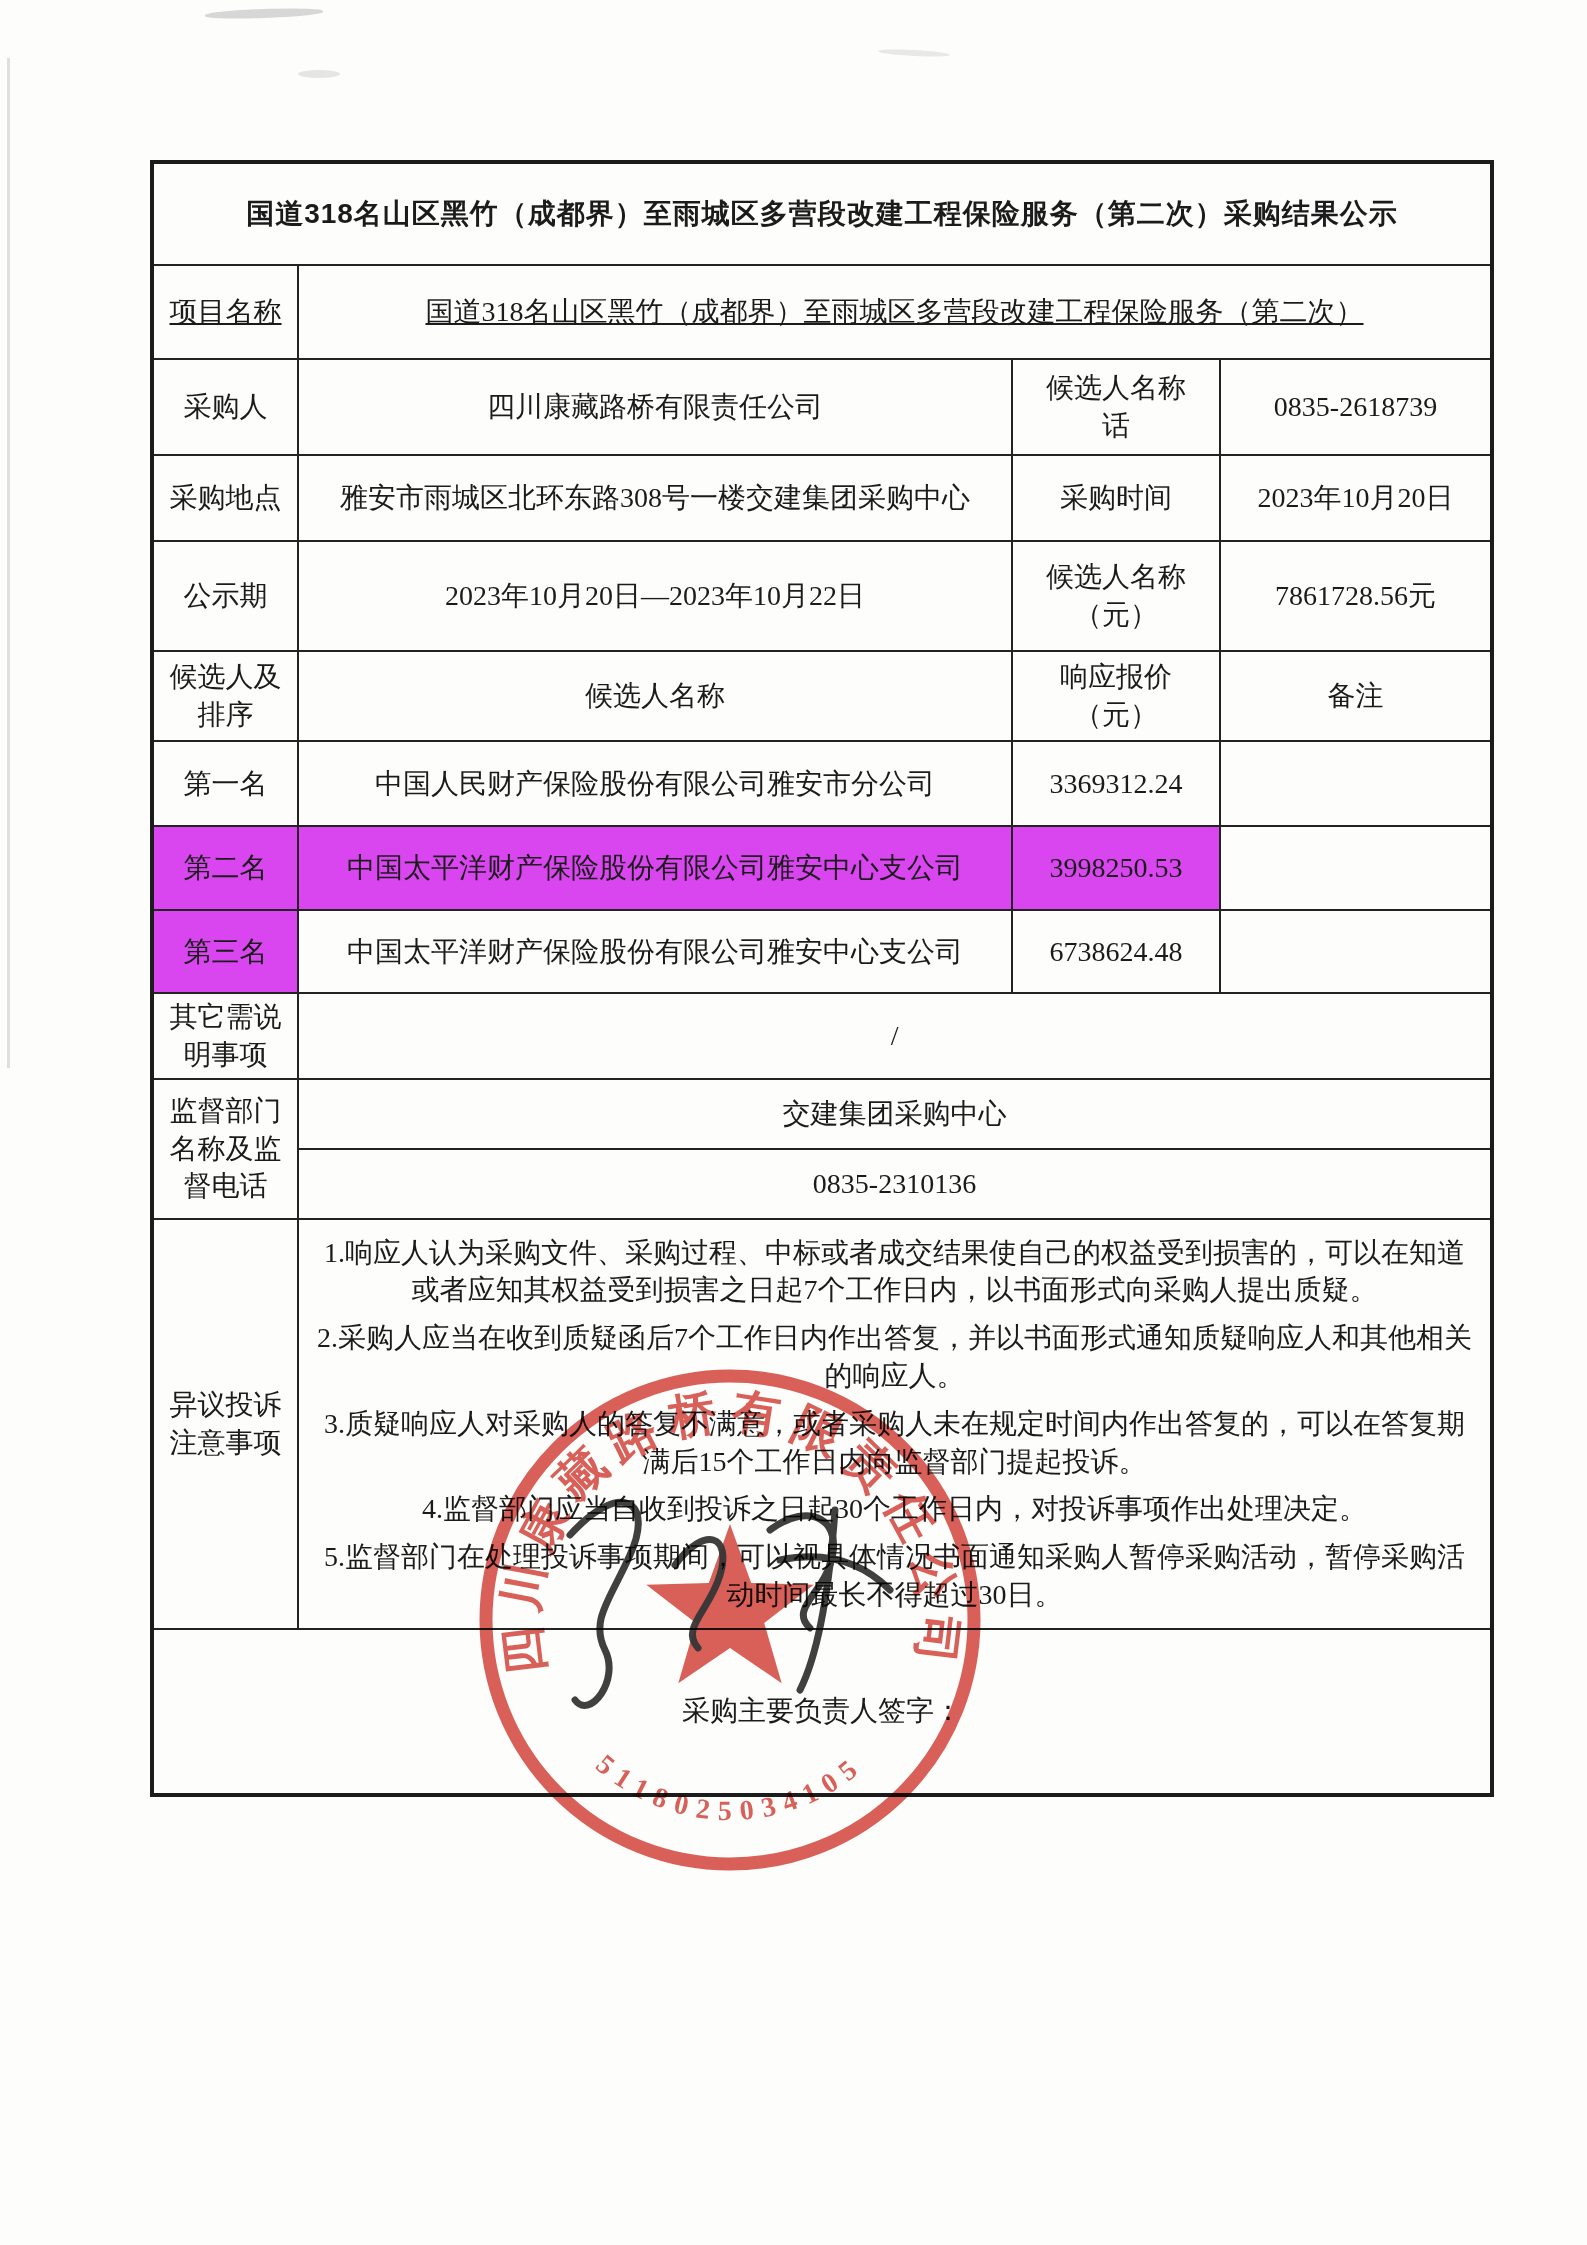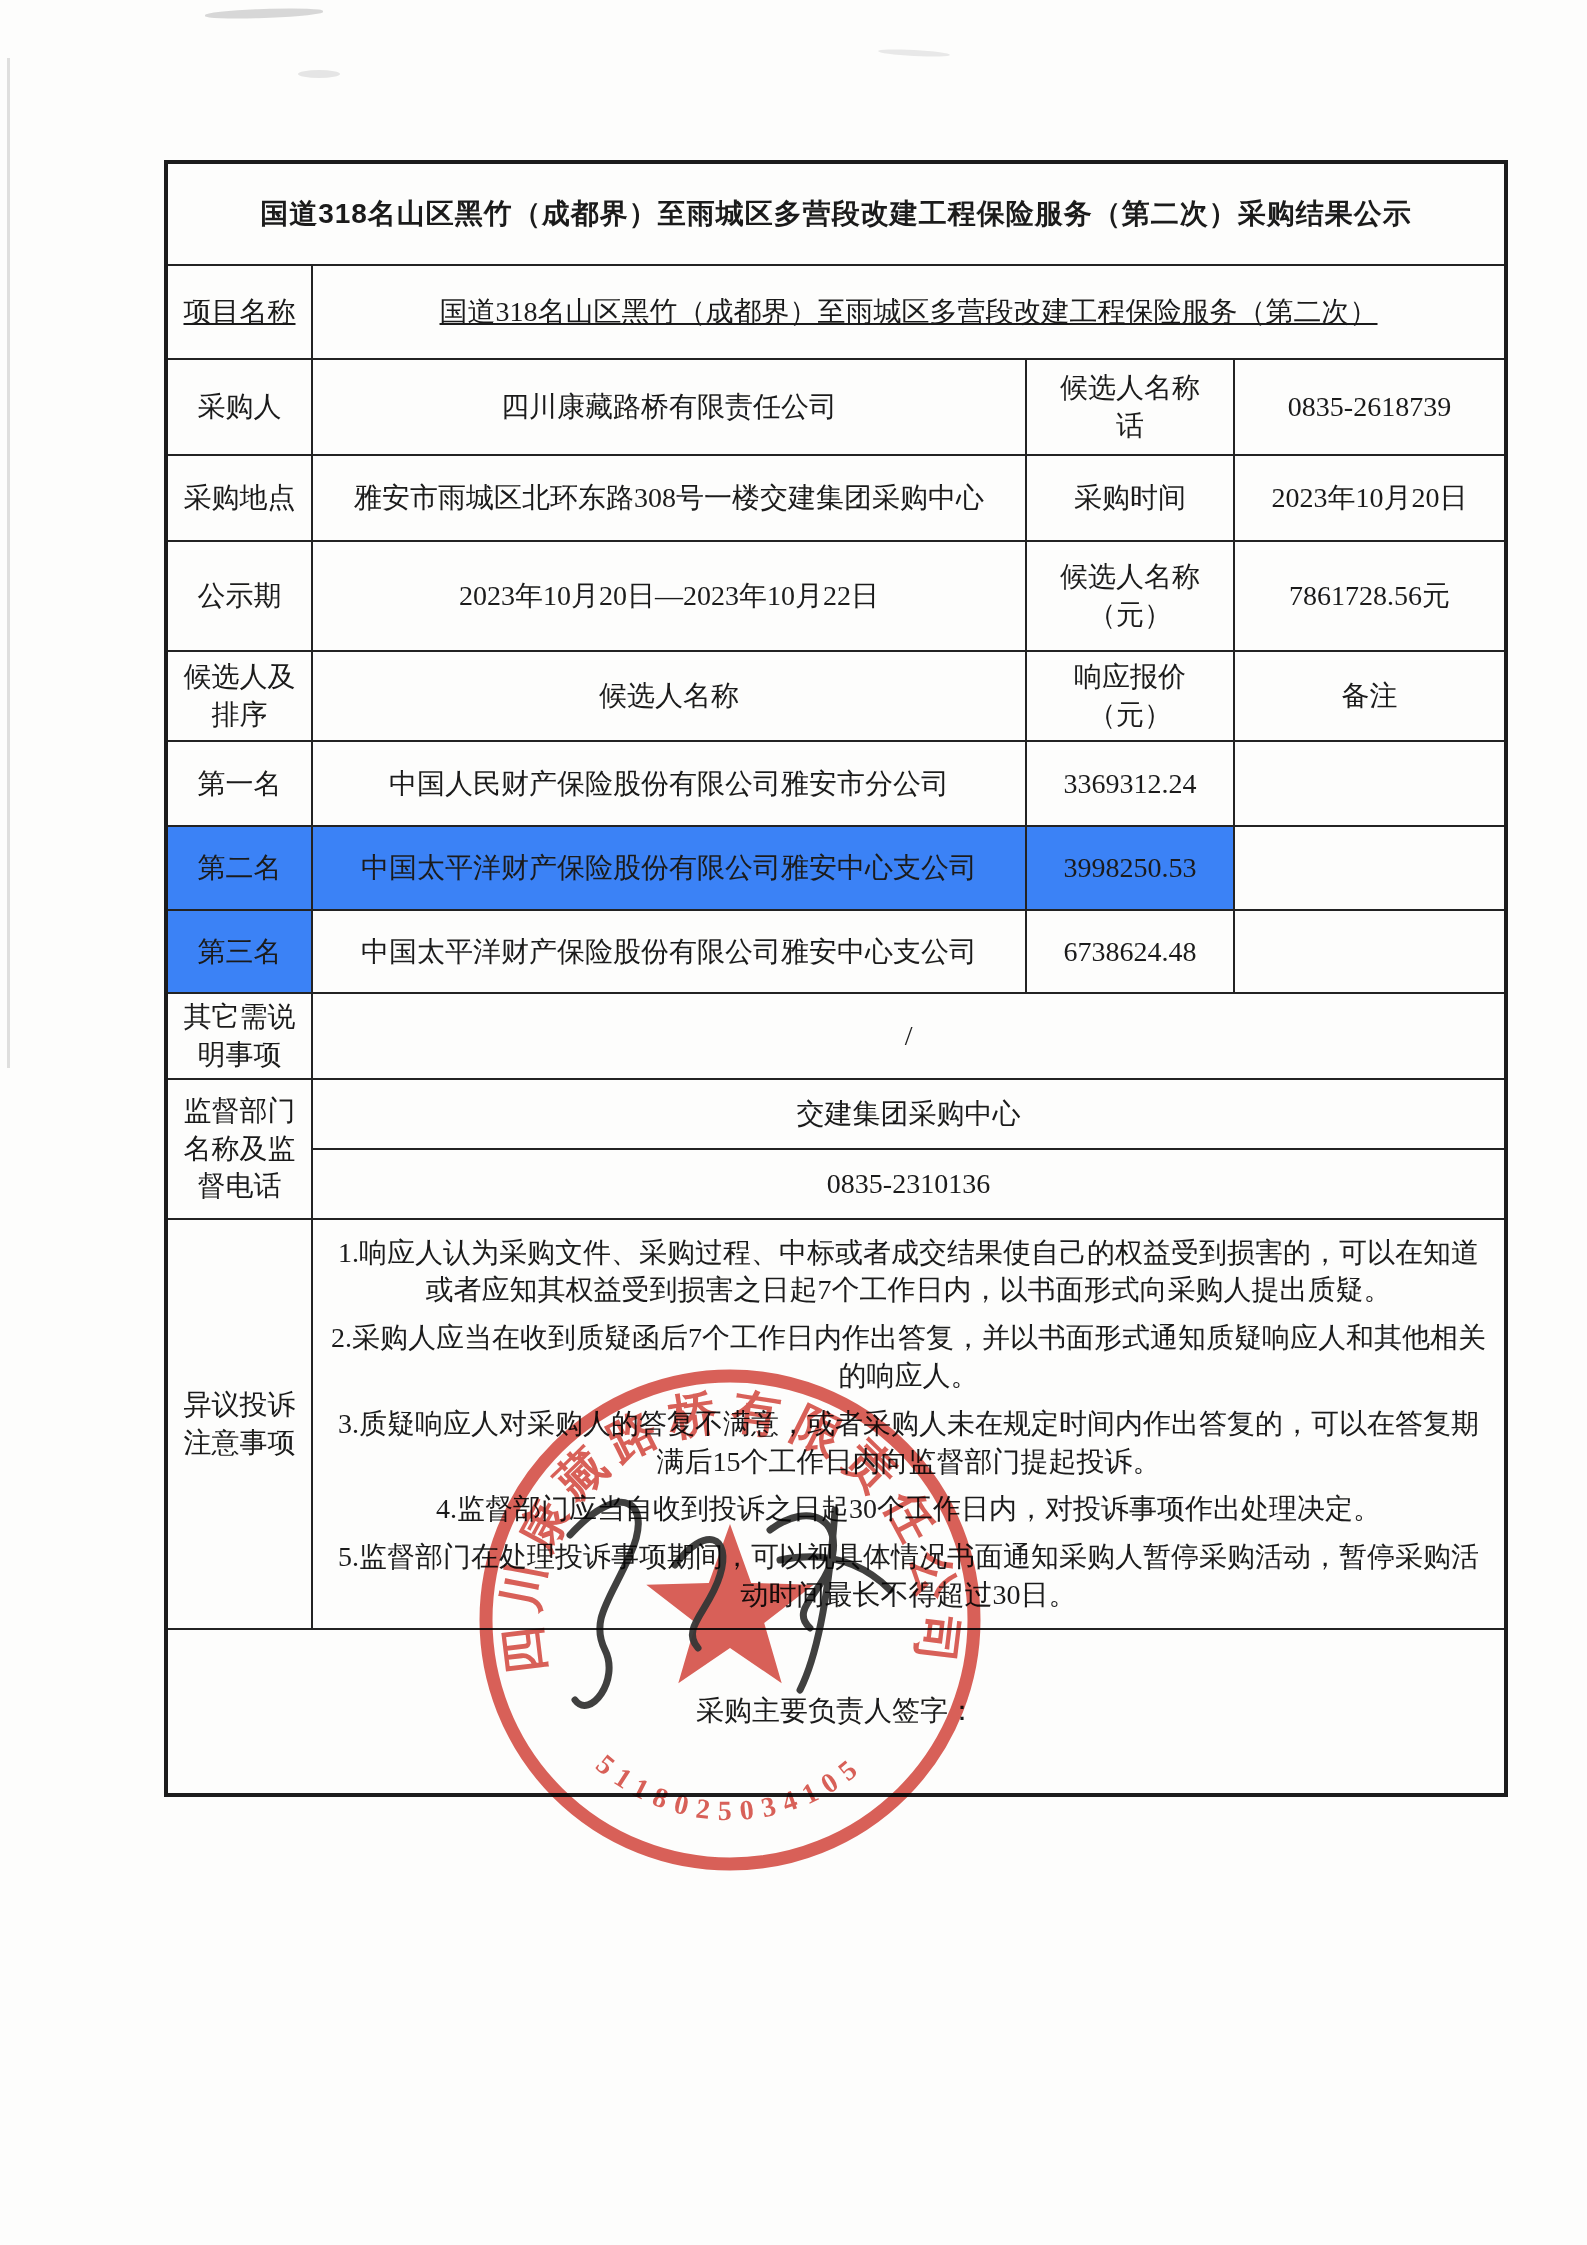--- a/index.html
+++ b/index.html
@@ -11,21 +11,21 @@
     font-family:"Liberation Serif","DejaVu Serif",serif;
     color:#1b1b1b;
   }
   
   .edge-line{position:absolute;left:7px;top:58px;width:3px;height:1010px;background:#c6c6c4;opacity:.55;}
   .smudge1{position:absolute;left:205px;top:9px;width:118px;height:9px;background:#8a8a8a;opacity:.32;border-radius:45%;transform:rotate(-2deg);}
   .smudge2{position:absolute;left:298px;top:70px;width:42px;height:8px;background:#a8a8a8;opacity:.28;border-radius:50%;}
   .smudge3{position:absolute;left:878px;top:50px;width:72px;height:6px;background:#b3b3b3;opacity:.28;border-radius:50%;transform:rotate(3deg);}
 
   table.doc{
-    position:absolute;left:164px;top:160px;width:1340px;
+    position:absolute;left:150px;top:160px;width:1340px;
     border-collapse:collapse;table-layout:fixed;
     background:transparent;
     border-radius:22px;
   }
   table.doc td{
     border:2px solid #232323;
     text-align:center;vertical-align:middle;
     font-size:28px;line-height:1.35;
     padding:4px 8px;
     word-break:break-all;
@@ -57,21 +57,21 @@
   td.objection-body{
     text-align:left;vertical-align:top;
     padding:16px 18px 10px 16px;
     font-size:28px;line-height:1.38;
   }
   td.objection-body p{margin:10px;}
   td.sign-cell{
     text-align:left;vertical-align:middle;
     padding-left:16px;font-size:30px;
   }
-  .tint{background:#3b82f6;}
+  .tint{background:#d946ef;}
 
   .stamp{
     position:absolute;left:470px;top:1360px;width:520px;height:520px;
     mix-blend-mode:multiply;opacity:.93;
   }
   .seal-text{fill:#d7554c;font-family:"Liberation Serif","DejaVu Serif",serif;font-weight:600;}
 </style>
 </head>
 <body>
 

